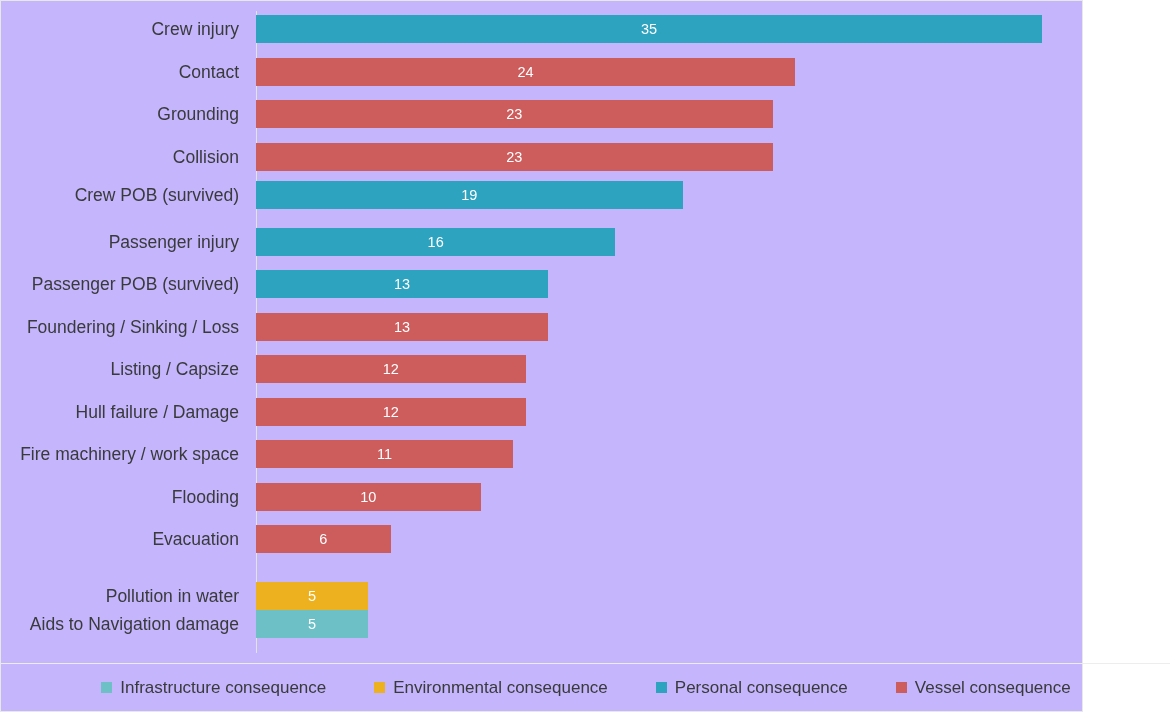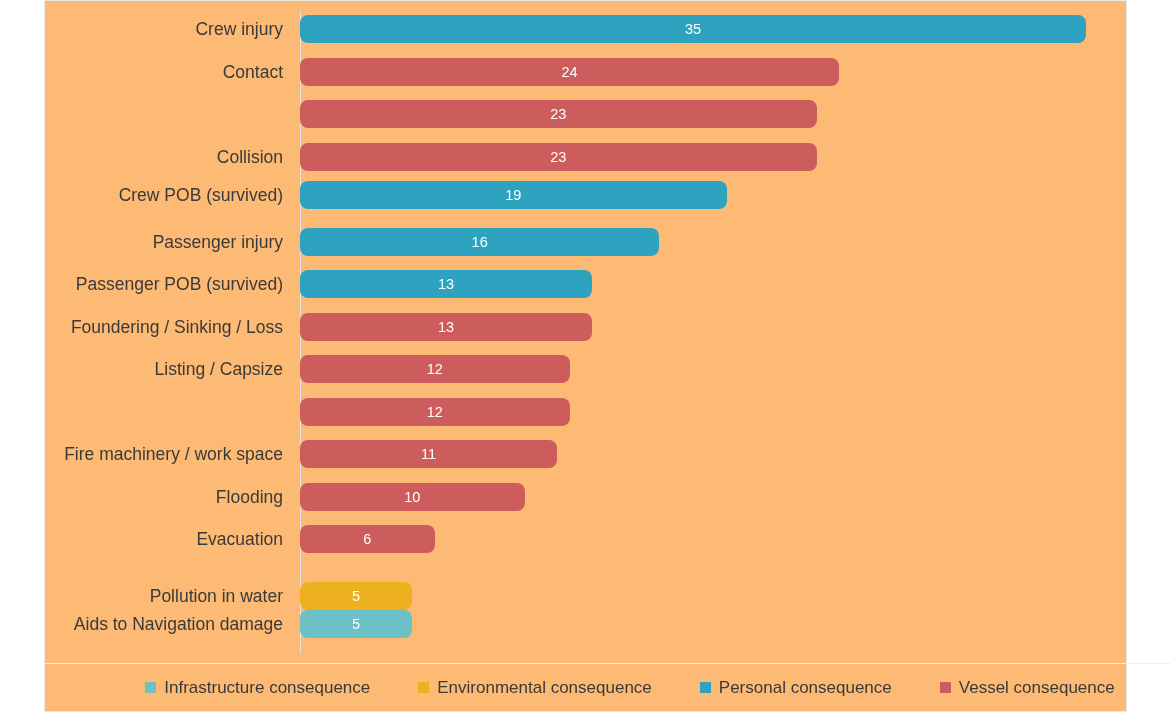--- a/index.html
+++ b/index.html
@@ -13,22 +13,21 @@
     font-family: "Liberation Sans", sans-serif;
     overflow: hidden;
   }
 
   #chart-root {
     position: relative;
     width: 1083px;
     height: 712px;
     box-sizing: border-box;
     border: 1px solid #e8e8e8;
-    background: #fdba74;
-    margin-left: 44px;
+    background: #c4b5fd;
   }
 
   
   #plot-area {
     position: absolute;
     left: 0;
     top: 0;
     width: 1170px;
     height: 662px;
   }
@@ -50,21 +49,21 @@
     white-space: nowrap;
     line-height: 28px;
     top: 0;
   }
 
   .bar {
     position: absolute;
     left: 255px;
     top: 0;
     height: 28px;
-    border-radius: 8px;
+    border-radius: 0;
   }
 
   .bar-value {
     position: absolute;
     top: 0;
     left: 0;
     height: 28px;
     line-height: 28px;
     width: 100%;
     text-align: center;
@@ -136,20 +135,21 @@
           <div class="bar-value">35</div>
         </div>
       </div>
       <div class="bar-row" style="top: 56.5px;">
         <div class="cat-label">Contact</div>
         <div class="bar" style="width: 539.04px; background: rgb(205, 92, 92);">
           <div class="bar-value">24</div>
         </div>
       </div>
       <div class="bar-row" style="top: 99px;">
+        <div class="cat-label">Grounding</div>
         <div class="bar" style="width: 516.58px; background: rgb(205, 92, 92);">
           <div class="bar-value">23</div>
         </div>
       </div>
       <div class="bar-row" style="top: 141.5px;">
         <div class="cat-label">Collision</div>
         <div class="bar" style="width: 516.58px; background: rgb(205, 92, 92);">
           <div class="bar-value">23</div>
         </div>
       </div>
@@ -177,20 +177,21 @@
           <div class="bar-value">13</div>
         </div>
       </div>
       <div class="bar-row" style="top: 354px;">
         <div class="cat-label">Listing / Capsize</div>
         <div class="bar" style="width: 269.52px; background: rgb(205, 92, 92);">
           <div class="bar-value">12</div>
         </div>
       </div>
       <div class="bar-row" style="top: 396.5px;">
+        <div class="cat-label">Hull failure / Damage</div>
         <div class="bar" style="width: 269.52px; background: rgb(205, 92, 92);">
           <div class="bar-value">12</div>
         </div>
       </div>
       <div class="bar-row" style="top: 439px;">
         <div class="cat-label">Fire machinery / work space</div>
         <div class="bar" style="width: 247.06px; background: rgb(205, 92, 92); padding-left: 10px;">
           <div class="bar-value">11</div>
         </div>
       </div>

